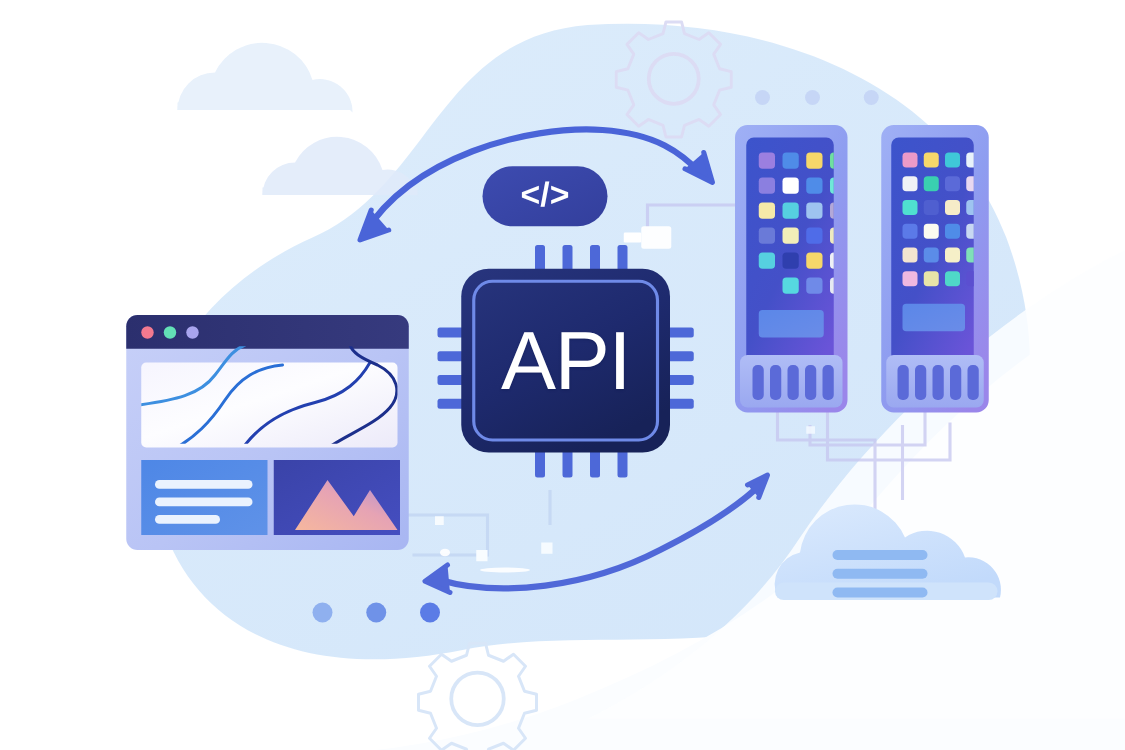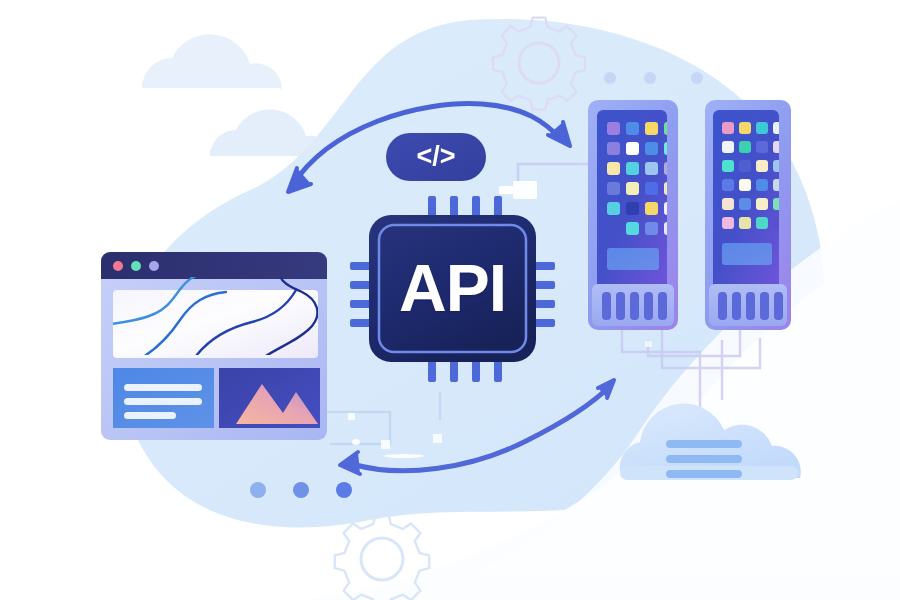--- a/index.html
+++ b/index.html
@@ -28,21 +28,21 @@
   .chip-label {
     position: absolute;
     left: 370px;
     top: 215px;
     width: 165px;
     height: 145px;
     display: flex;
     align-items: center;
     justify-content: center;
     font-family: "Liberation Sans", sans-serif;
-    font-weight: bold;
+    font-weight: normal;
     font-size: 66px;
     letter-spacing: -1px;
     color: #ffffff;
     pointer-events: none;
     text-shadow: 0 1px 2px rgba(10,20,70,0.35);
   }
   .code-label {
     position: absolute;
     left: 388px;
     top: 132px;

